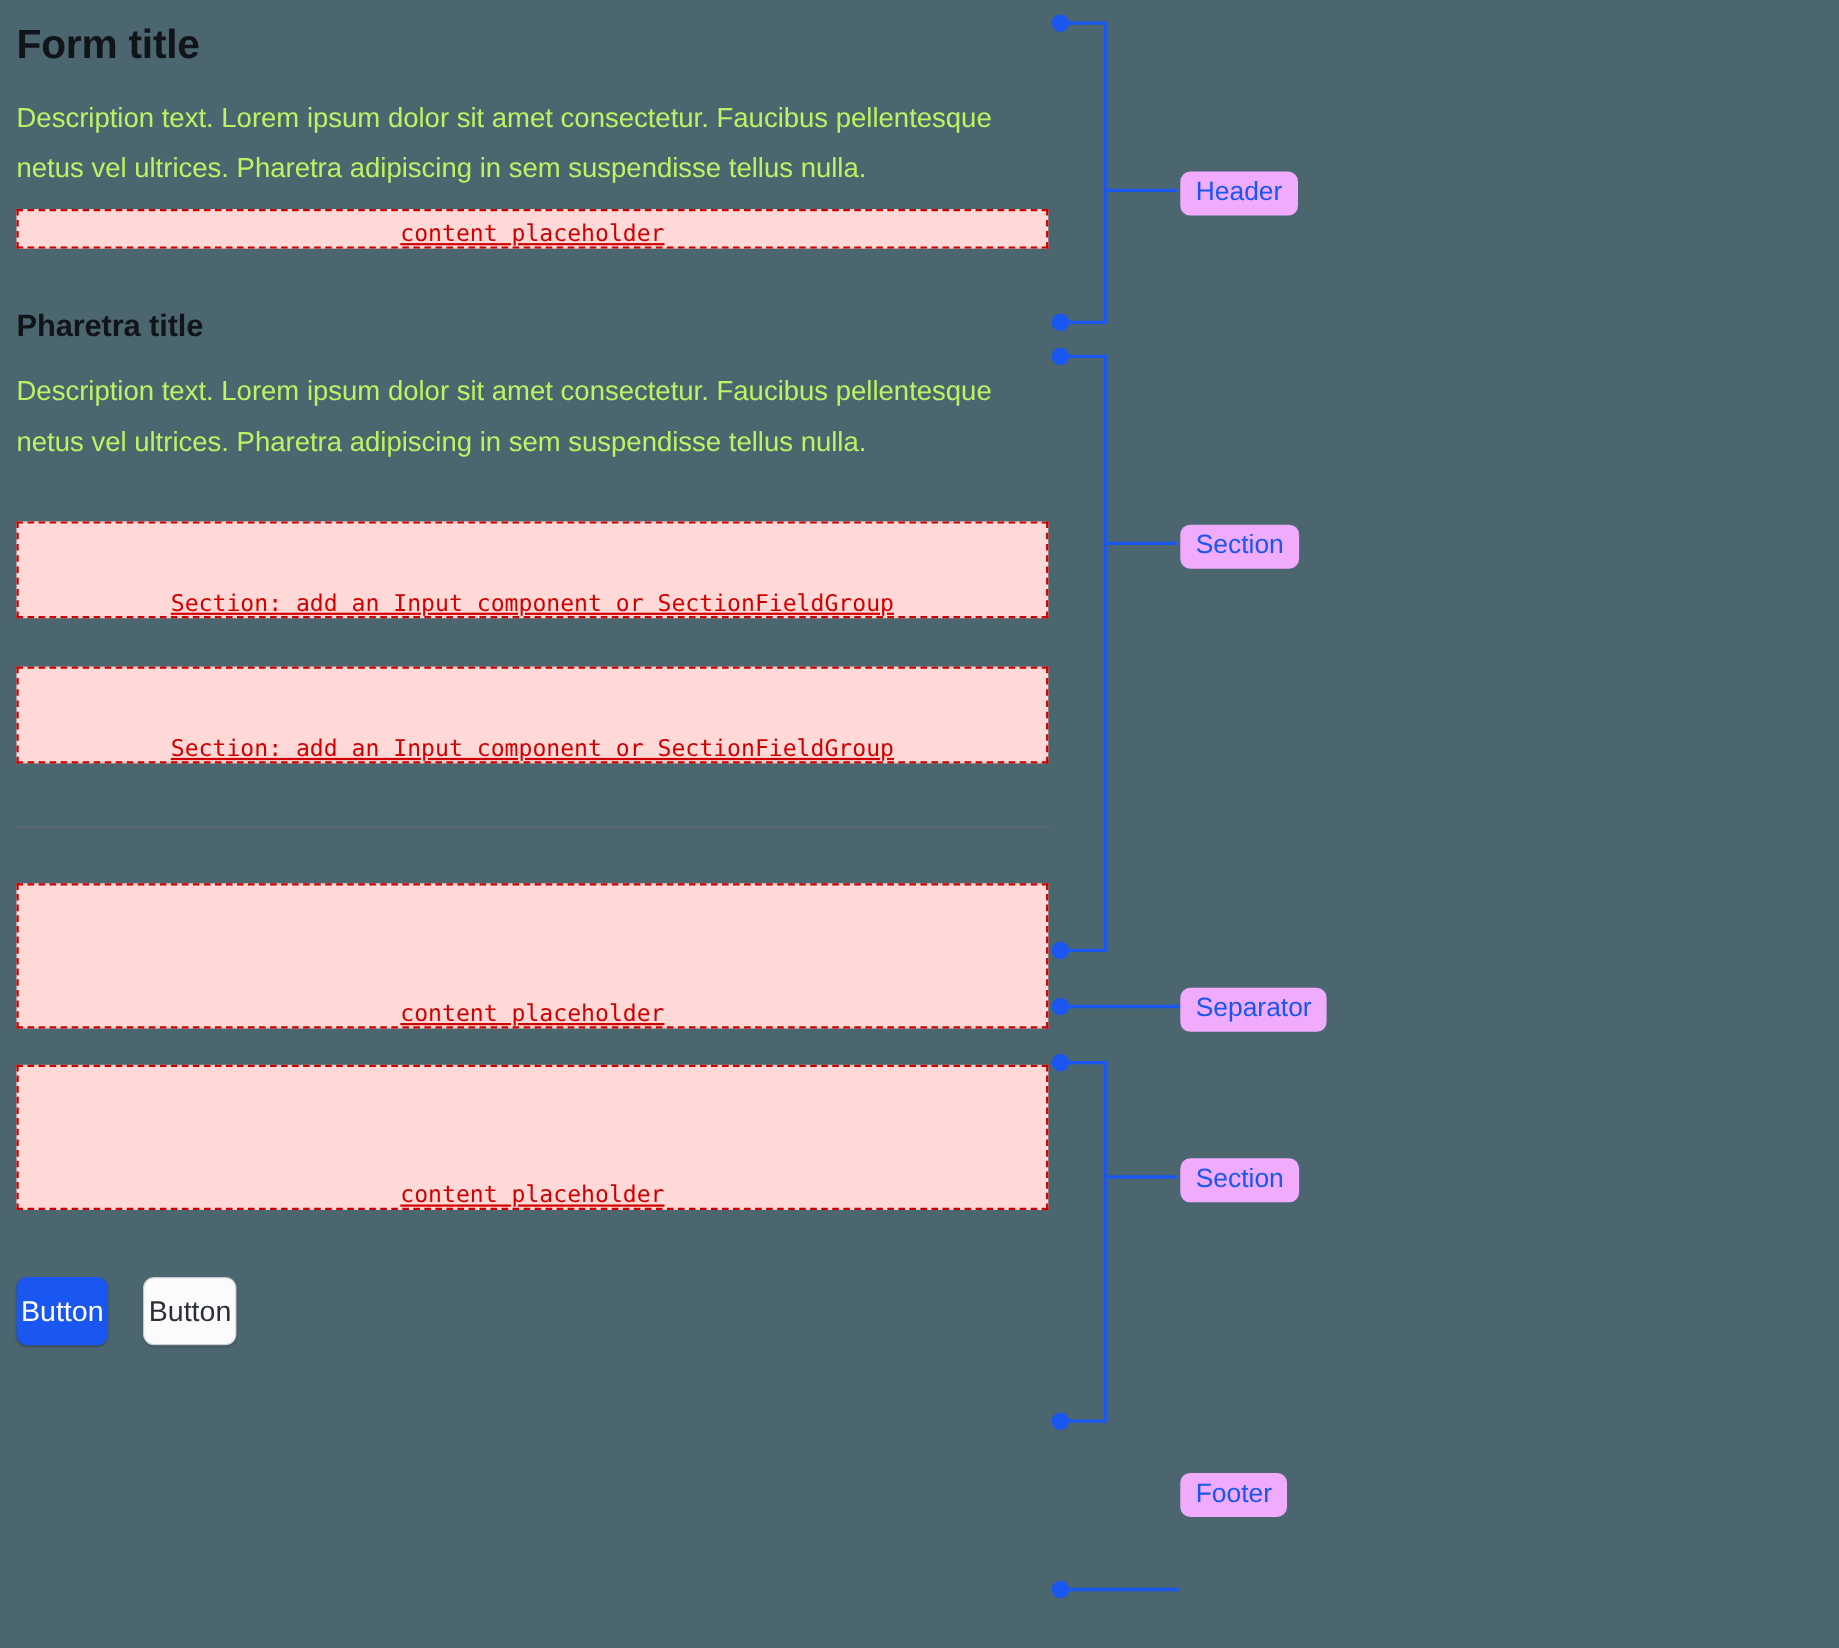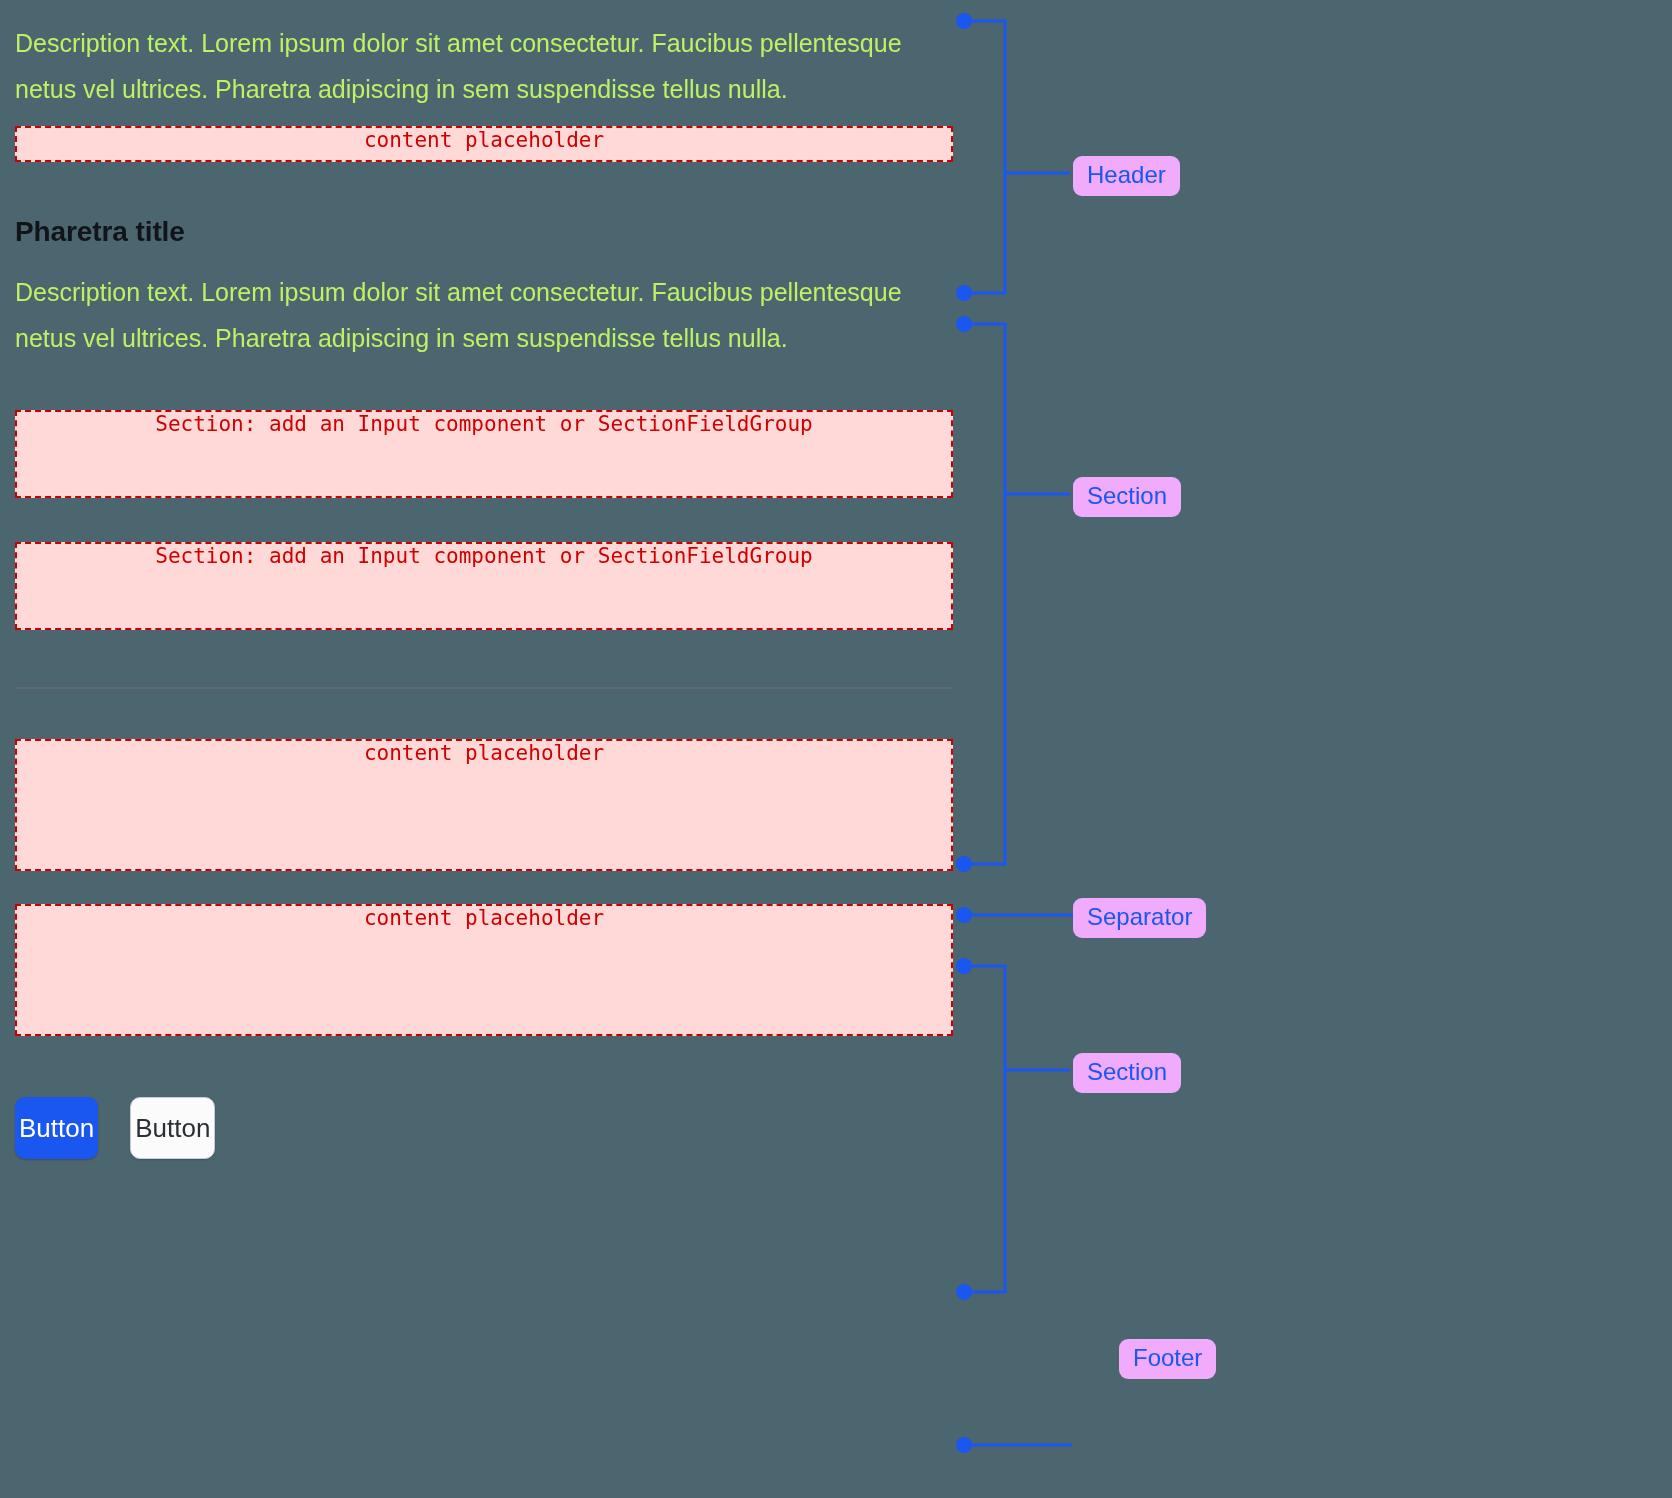--- a/index.html
+++ b/index.html
@@ -49,24 +49,25 @@
   }
 
   
   .ph {
     border: 2px dashed #cc0000;
     background: #ffd9d7;
     color: #d00000;
     font-family: "DejaVu Sans Mono", "Liberation Mono", monospace;
     font-size: 21px;
     display: flex;
-    align-items: flex-start;
+    align-items: flex-end;
     justify-content: center;
     text-align: center;
     width: 100%;
+    text-decoration: underline;
   }
   .ph-thin  { height: 36px; }
   .ph-tall  { height: 88px; }
   .ph-mid   { height: 132px; }
 
   .sep {
     height: 0;
     border-top: 2px solid #5d6a70;
     width: 100%;
   }
@@ -119,20 +120,21 @@
     white-space: nowrap;
     line-height: 1.1;
   }
 </style>
 </head>
 <body>
 
 <div class="form-col">
 
   <div>
+    <h1 class="form-title">Form title</h1>
     <p class="desc">Description text. Lorem ipsum dolor sit amet consectetur. Faucibus pellentesque netus vel ultrices. Pharetra adipiscing in sem suspendisse tellus nulla.</p>
     <div class="ph ph-thin" style="margin-top:14px;">
       <span>content placeholder</span>
     </div>
   </div>
 
   <div style="margin-top:52px;">
     <h2 class="section-title">Pharetra title</h2>
     <p class="desc">Description text. Lorem ipsum dolor sit amet consectetur. Faucibus pellentesque netus vel ultrices. Pharetra adipiscing in sem suspendisse tellus nulla.</p>
 
@@ -191,13 +193,13 @@
 </svg>
 
 <div class="anno-pill" style="left:1073px; top:156px;">Header</div>
 
 <div class="anno-pill" style="left:1073px; top:477px;">Section</div>
 
 <div class="anno-pill" style="left:1073px; top:898px;">Separator</div>
 
 <div class="anno-pill" style="left:1073px; top:1053px;">Section</div>
 
-<div class="anno-pill" style="left:1073px; top:1339px;margin-left:46px;">Footer</div>
+<div class="anno-pill" style="left:1073px; top:1339px;">Footer</div>
 
 </body></html>

